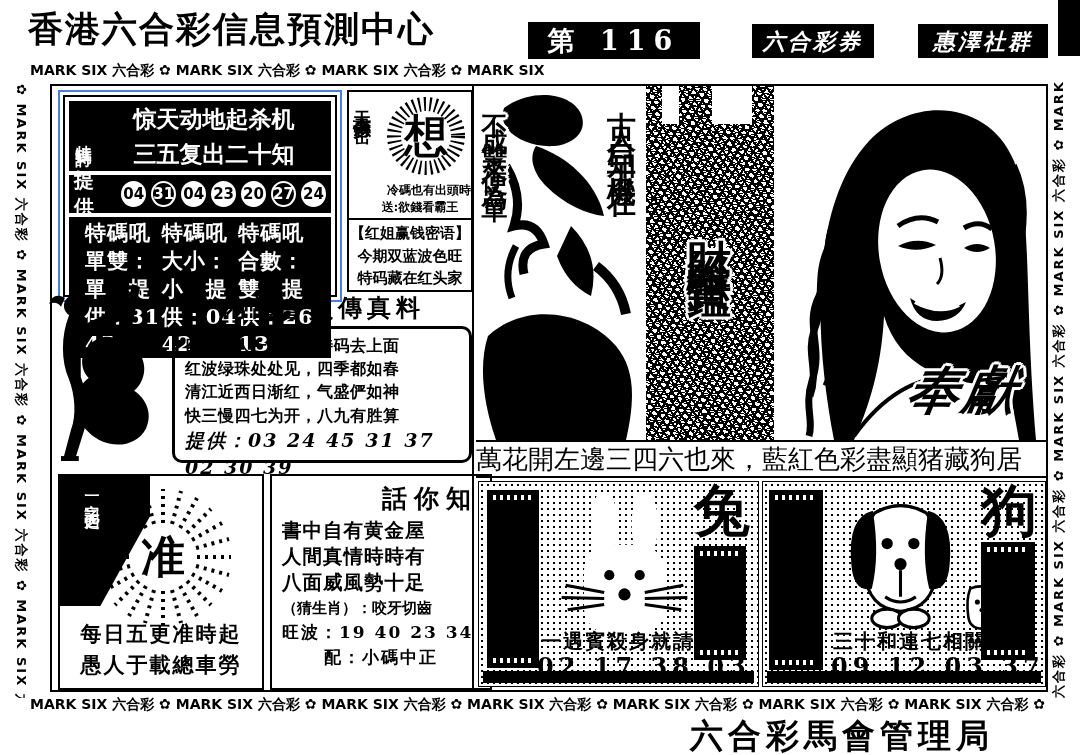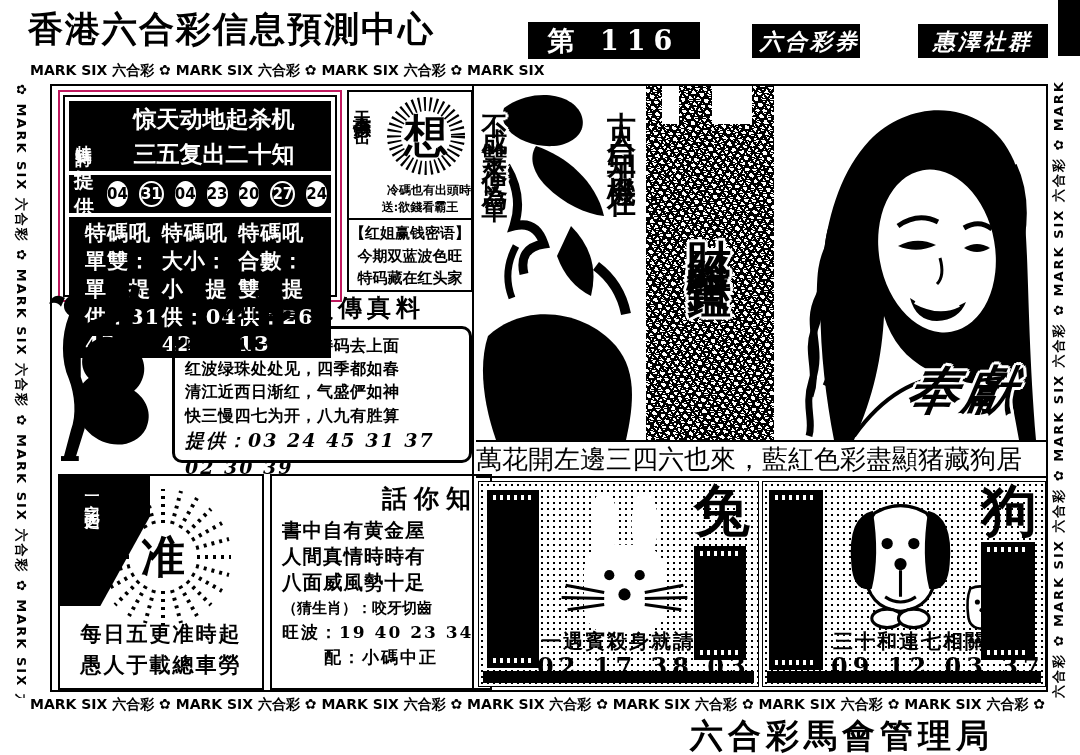--- a/index.html
+++ b/index.html
@@ -11,38 +11,38 @@
   .sans{font-family:"DejaVu Sans","Liberation Sans",sans-serif}
   .vup{writing-mode:vertical-rl;text-orientation:upright}
   .vside{writing-mode:vertical-rl;text-orientation:sideways}
   .nowrap{white-space:nowrap;overflow:hidden}
   .inkbox{background:#000;color:#fff}
   .outline-w{text-shadow:-3px 0 #fff,3px 0 #fff,0 -3px #fff,0 3px #fff,-2px -2px #fff,2px 2px #fff,2px -2px #fff,-2px 2px #fff}
 
   
   .title{left:28px;top:6px;font-size:35px;letter-spacing:2px}
   .issue{left:528px;top:22px;width:172px;height:37px;font-size:27px;line-height:37px;text-align:center;letter-spacing:8px}
-  .badge1{left:752px;top:24px;width:108px;height:34px;font-size:22px;line-height:34px;text-align:right;font-style:italic;letter-spacing:3px}
+  .badge1{left:752px;top:24px;width:122px;height:34px;font-size:22px;line-height:34px;text-align:center;font-style:italic;letter-spacing:3px}
   .badge2{left:918px;top:24px;width:130px;height:34px;font-size:22px;line-height:34px;text-align:center;font-style:italic;letter-spacing:3px}
   .corner-blk{left:1058px;top:0;width:22px;height:56px;background:#000}
   .mq-top{left:30px;top:62px;width:645px;height:20px;font-size:14px}
   .mq-bottom{left:30px;top:696px;width:1020px;height:20px;font-size:14px}
   .strip-l{left:4px;top:84px;width:26px;height:614px;font-size:13px;letter-spacing:2px}
   .strip-r{left:1050px;top:78px;width:26px;height:620px;font-size:13px;letter-spacing:2px;transform:rotate(180deg)}
 
   .main-frame{left:50px;top:84px;width:998px;height:608px;border:2px solid #000}
   .div-v{left:472px;top:84px;width:2px;height:608px;background:#000}
 
   
-  .box-a{left:58px;top:90px;width:284px;height:212px;border:2px solid #be185d;padding:3px}
+  .box-a{left:58px;top:90px;width:284px;height:212px;border:2px solid #3b82f6;padding:3px}
   .box-a-in{border:2px solid #000;height:100%;padding:4px;display:flex;flex-direction:column;gap:4px}
   .sec1{height:74px;display:flex}
   .sec1-label{width:28px;display:flex;align-items:center;justify-content:center;font-size:16px;letter-spacing:3px}
   .sec1-poem{flex:1;text-align:center;font-size:23px;line-height:1.5;padding-top:1px}
-  .sec2{height:38px;display:flex;align-items:center;gap:11px;padding:0 5px}
+  .sec2{height:38px;display:flex;align-items:center;gap:5px;padding:0 5px}
   .sec2-label{font-size:20px;letter-spacing:2px}
   .ball{width:26px;height:26px;border-radius:50%;background:#fff;color:#000;font-size:15px;font-weight:bold;
         display:flex;align-items:center;justify-content:center;font-family:"DejaVu Sans",sans-serif}
   .ball.dark{background:#000;color:#fff;border:2px solid #fff}
   .sec3{flex:1;display:flex;flex-direction:row;justify-content:space-around;font-size:21px;padding:2px 16px;letter-spacing:1px}
 
   
   .box-b{left:347px;top:90px;width:126px;height:202px;border:2px solid #000;display:flex;flex-direction:column}
   .b-top{position:relative;height:128px;border-bottom:2px solid #000}
   .b-label{left:1px;top:4px;height:118px;font-size:18px;letter-spacing:5px}

